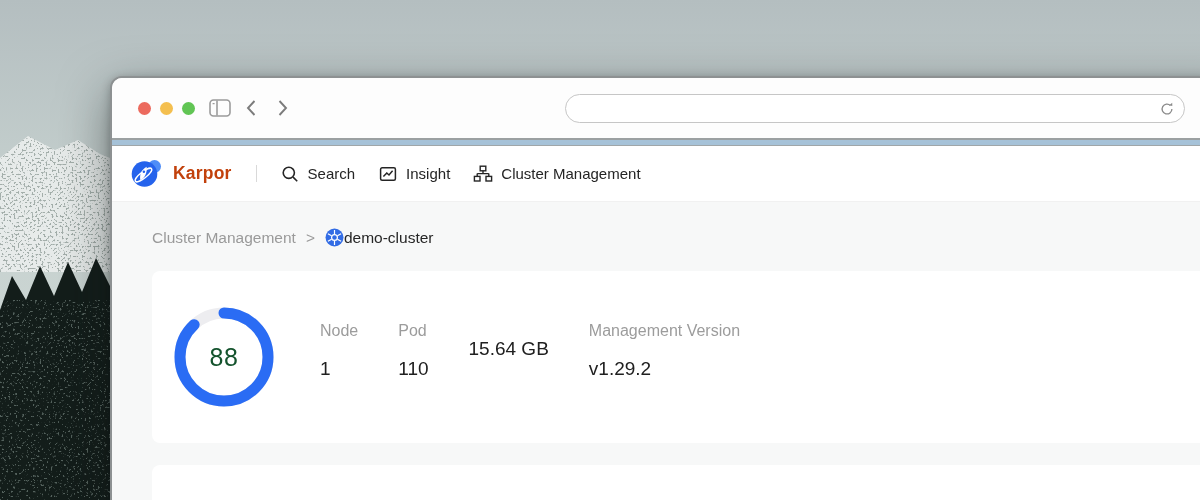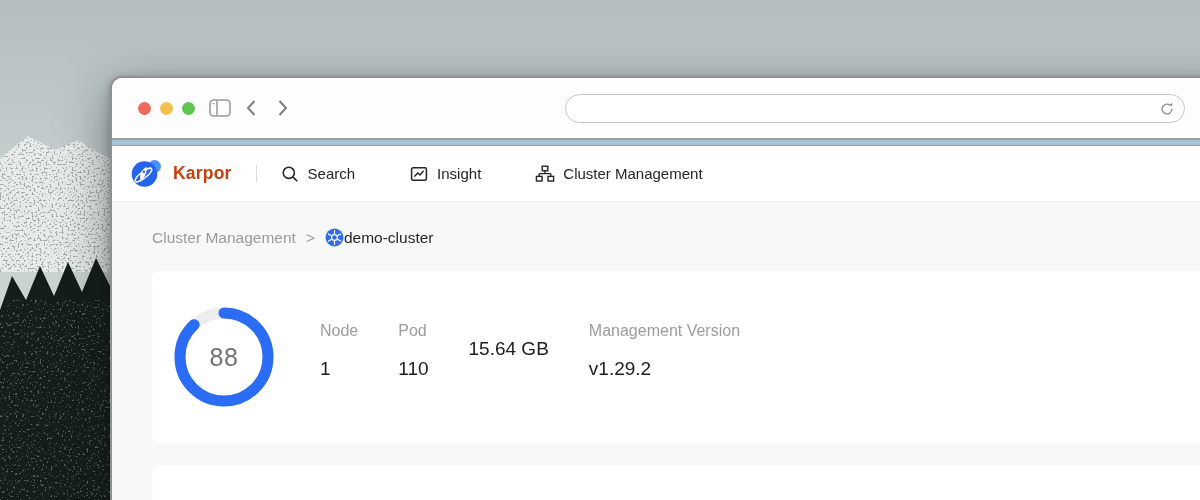--- a/index.html
+++ b/index.html
@@ -36,39 +36,39 @@
   .chrome-sep{height:2px;background:#9ba0a1;}
   .blue-strip{height:5px;background:#a6c2d8;}
   .hairline{height:1px;background:#a0a6a8;}
 
   
   .page{height:calc(100% - 68px);background:var(--pagebg);}
   .navbar{height:56px;background:#fff;display:flex;align-items:center;padding:0 18px;border-bottom:1px solid #f1f1f1;}
   .logo{width:32px;height:32px;flex:0 0 auto;cursor:pointer;}
   .brand{margin-left:11px;font-size:17.5px;font-weight:700;color:#c2410c;letter-spacing:.2px;}
   .nav-divider{width:1px;height:17px;background:#d9d9d9;margin:0 23px 0 24px;}
-  .nav-list{display:flex;align-items:center;gap:54px;}
+  .nav-list{display:flex;align-items:center;gap:23px;}
   .nav-item{display:flex;align-items:center;gap:8px;color:#252525;font-size:15px;font-weight:500;cursor:pointer;}
   .nav-item svg{display:block;}
 
   .breadcrumb{display:flex;align-items:center;margin:26px 0 0 40px;font-size:15.5px;}
   .bc-parent{color:#9a9a9a;cursor:pointer;}
   .bc-sep{color:#9a9a9a;margin:0 10px;}
   .bc-cur{display:flex;align-items:center;color:#262626;font-weight:500;}
   .bc-cur svg{display:block;}
 
   .card{background:#fff;border-radius:8px;margin-left:40px;}
   .summary-card{margin-top:24px;height:172px;display:flex;align-items:flex-start;}
   .lower-card{margin-top:22px;height:140px;}
 
   .ring-wrap{position:relative;width:100px;height:100px;margin:36px 0 0 22px;flex:0 0 auto;}
   .ring-wrap svg{display:block;}
   .score-label{
     position:absolute;inset:0;display:flex;align-items:center;justify-content:center;
-    font-size:25px;font-weight:500;color:#737373;letter-spacing:.5px;
+    font-size:25px;font-weight:500;color:#14532d;letter-spacing:.5px;
   }
   .stats{display:flex;gap:40px;margin-left:46px;padding-top:50px;}
   .stat-label{font-size:16px;color:var(--gray);line-height:20px;white-space:nowrap;}
   .stat-value{font-size:19px;color:#202020;margin-top:16px;line-height:24px;white-space:nowrap;}
 </style>
 </head>
 <body>
 
 <div class="stage">
 

